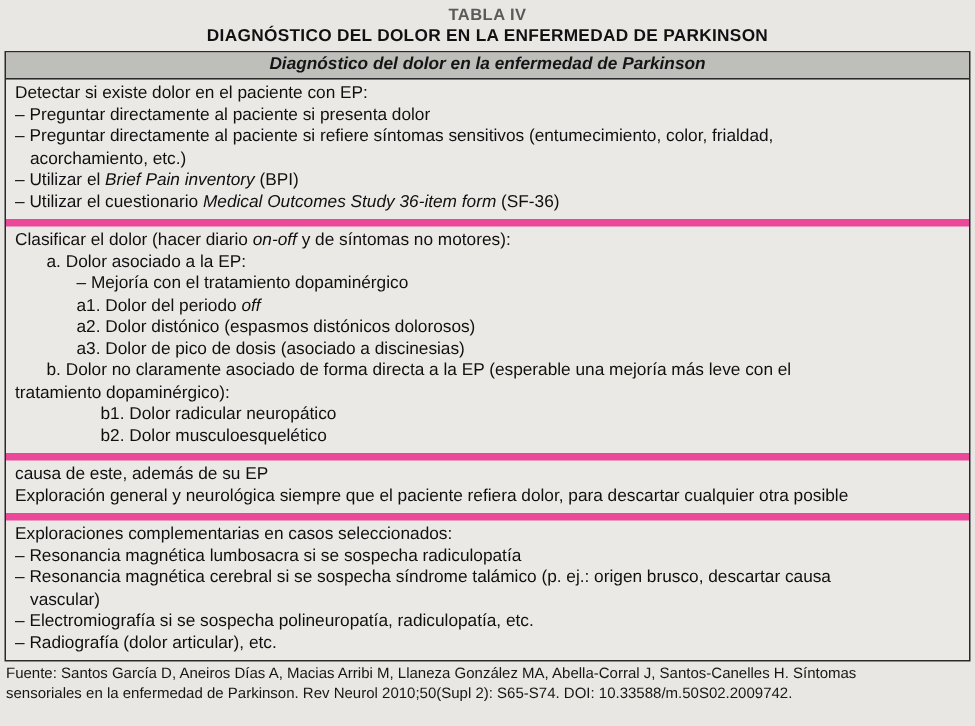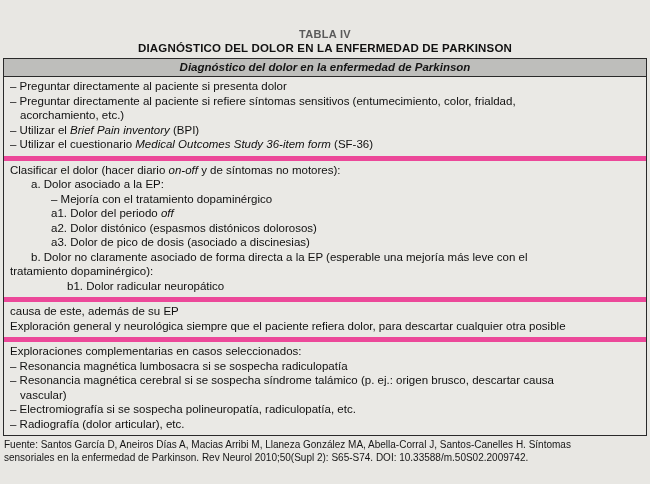--- a/index.html
+++ b/index.html
@@ -7,21 +7,21 @@
   body {
     width: 650px;
     height: 484px;
     overflow: hidden;
     background: #e8e7e3;
     color: #101010;
     font-family: "Liberation Sans", sans-serif;
   }
   .page { padding: 4px 3px 0 3px; }
 
-  .title-block { text-align: center; margin-bottom: 3px; margin-top: 24px; }
+  .title-block { text-align: center; margin-bottom: 3px; }
   .title-line1 {
     font-size: 11px; font-weight: bold; color: #5a5a5a;
     line-height: 13px; letter-spacing: 0.3px;
   }
   .title-line2 {
     font-size: 11.5px; font-weight: bold; color: #111;
     line-height: 14px; letter-spacing: 0.2px;
   }
 
   .ptable {
@@ -70,36 +70,38 @@
 
   <div class="title-block">
     <div class="title-line1">TABLA IV</div>
     <div class="title-line2">DIAGNÓSTICO DEL DOLOR EN LA ENFERMEDAD DE PARKINSON</div>
   </div>
 
   <div class="ptable">
     <div class="thead">Diagnóstico del dolor en la enfermedad de Parkinson</div>
     <div>
         <div class="section first">
+          <div class="line indent-0"><span>Detectar si existe dolor en el paciente con EP:</span></div>
           <div class="line indent-0"><span>– Preguntar directamente al paciente si presenta dolor</span></div>
           <div class="line indent-0"><span>– Preguntar directamente al paciente si refiere síntomas sensitivos (entumecimiento, color, frialdad,</span></div>
           <div class="line indent-1"><span>acorchamiento, etc.)</span></div>
           <div class="line indent-0"><span>– Utilizar el </span><span class="it">Brief Pain inventory</span><span> (BPI)</span></div>
           <div class="line indent-0"><span>– Utilizar el cuestionario </span><span class="it">Medical Outcomes Study 36-item form</span><span> (SF-36)</span></div>
         </div>
         <div class="section">
           <div class="line indent-0"><span>Clasificar el dolor (hacer diario </span><span class="it">on-off</span><span> y de síntomas no motores):</span></div>
           <div class="line indent-2"><span>a.  Dolor asociado a la EP:</span></div>
           <div class="line indent-3"><span>– Mejoría con el tratamiento dopaminérgico</span></div>
           <div class="line indent-3"><span>a1. Dolor del periodo </span><span class="it">off</span></div>
           <div class="line indent-3"><span>a2. Dolor distónico (espasmos distónicos dolorosos)</span></div>
           <div class="line indent-3"><span>a3. Dolor de pico de dosis (asociado a discinesias)</span></div>
           <div class="line indent-2"><span>b. Dolor no claramente asociado de forma directa a la EP (esperable una mejoría más leve con el</span></div>
           <div class="line indent-0"><span>tratamiento dopaminérgico):</span></div>
           <div class="line indent-4"><span>b1. Dolor radicular neuropático</span></div>
+          <div class="line indent-4"><span>b2. Dolor musculoesquelético</span></div>
         </div>
         <div class="section">
           <div class="line indent-0"><span>causa de este, además de su EP</span></div>
           <div class="line indent-0"><span>Exploración general y neurológica siempre que el paciente refiera dolor, para descartar cualquier otra posible</span></div>
         </div>
         <div class="section">
           <div class="line indent-0"><span>Exploraciones complementarias en casos seleccionados:</span></div>
           <div class="line indent-0"><span>– Resonancia magnética lumbosacra si se sospecha radiculopatía</span></div>
           <div class="line indent-0"><span>– Resonancia magnética cerebral si se sospecha síndrome talámico (p. ej.: origen brusco, descartar causa</span></div>
           <div class="line indent-1"><span>vascular)</span></div>

